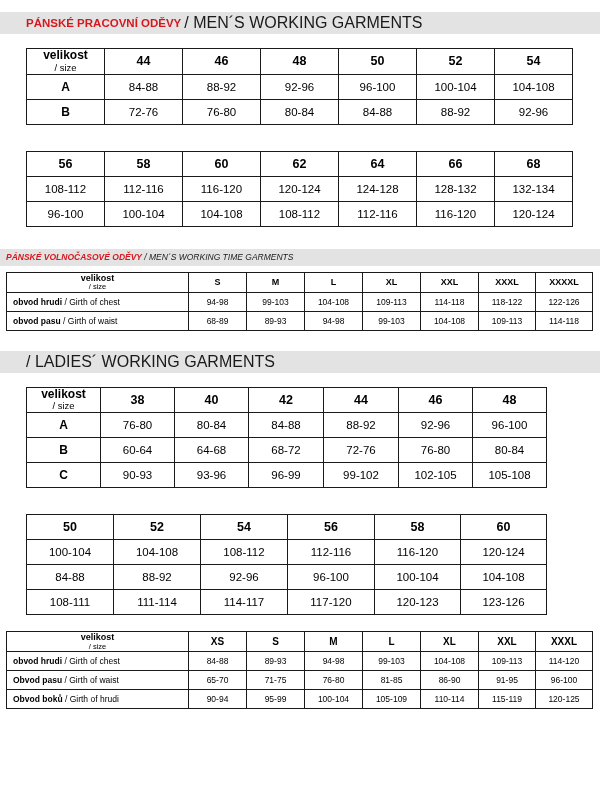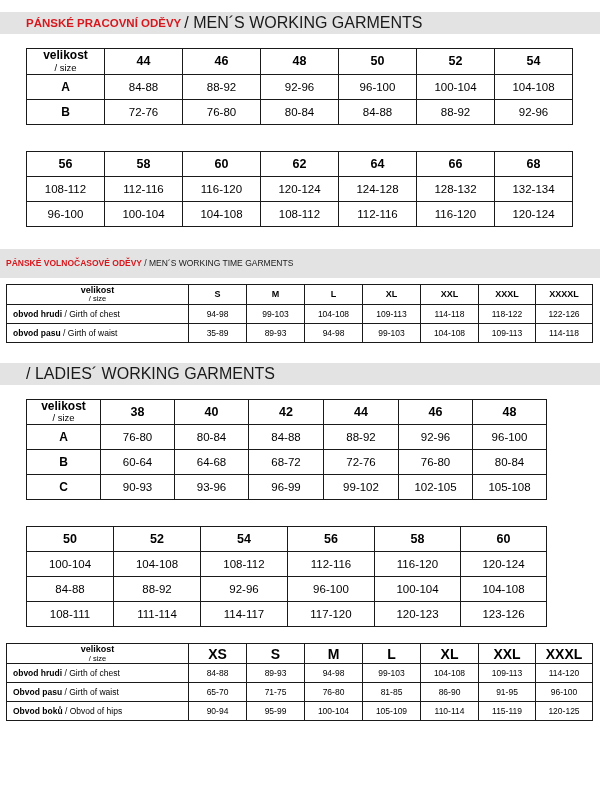--- a/index.html
+++ b/index.html
@@ -24,21 +24,21 @@
 
   
   .title-bar {
     background: #e3e3e3;
     display: flex;
     align-items: center;
     box-sizing: border-box;
     padding: 4px 8px 4px 26px;
   }
   .title-bar.big { height: 22px; }
-  .title-bar.small { height: 29px; }
+  .title-bar.small { height: 17px; font-style: italic; }
 
   .title-red {
     color: #d6181e;
     font-weight: bold;
     white-space: pre;
   }
   .title-black {
     color: #1a1a1a;
     white-space: pre;
   }
@@ -105,21 +105,21 @@
     margin-left: 26px;
   }
   .tbl-lad-work2 td { height: 24px; font-size: 11.5px; }
   .tbl-lad-work2 .hdr { font-weight: bold; font-size: 12.5px; }
 
   .tbl-lad-leisure {
     width: 586px;
     margin-left: 6px;
   }
   .tbl-lad-leisure td { height: 18px; font-size: 8.5px; }
-  .tbl-lad-leisure .hdr { font-weight: bold; font-size: 14px; }
+  .tbl-lad-leisure .hdr { font-weight: bold; font-size: 10px; }
   .tbl-lad-leisure .rowlab { text-align: left; padding-left: 6px; font-size: 8.5px; }
   .tbl-lad-leisure .velikost-cell .v1 { font-size: 9px; }
   .tbl-lad-leisure .velikost-cell .v2 { font-size: 7.5px; }
 
   .sp-6 { height: 6px; }
   .sp-14 { height: 14px; }
   .sp-16 { height: 16px; }
   .sp-20 { height: 20px; }
   .sp-22 { height: 22px; }
   .sp-26 { height: 26px; }
@@ -265,21 +265,21 @@
         <td>94-98</td>
         <td>99-103</td>
         <td>104-108</td>
         <td>109-113</td>
         <td>114-118</td>
         <td>118-122</td>
         <td>122-126</td>
       </tr>
       <tr>
         <td class="rowlab"><b>obvod pasu</b><span> / Girth of waist</span></td>
-        <td>35-89</td>
+        <td>68-89</td>
         <td>89-93</td>
         <td>94-98</td>
         <td>99-103</td>
         <td>104-108</td>
         <td>109-113</td>
         <td>114-118</td>
       </tr>
     </tbody>
   </table>
 
@@ -432,21 +432,21 @@
         <td class="rowlab"><b>Obvod pasu</b><span> / Girth of waist</span></td>
         <td>65-70</td>
         <td>71-75</td>
         <td>76-80</td>
         <td>81-85</td>
         <td>86-90</td>
         <td>91-95</td>
         <td>96-100</td>
       </tr>
       <tr>
-        <td class="rowlab"><b>Obvod boků</b><span> / Obvod of hips</span></td>
+        <td class="rowlab"><b>Obvod boků</b><span> / Girth of hrudi</span></td>
         <td>90-94</td>
         <td>95-99</td>
         <td>100-104</td>
         <td>105-109</td>
         <td>110-114</td>
         <td>115-119</td>
         <td>120-125</td>
       </tr>
     </tbody>
   </table>

